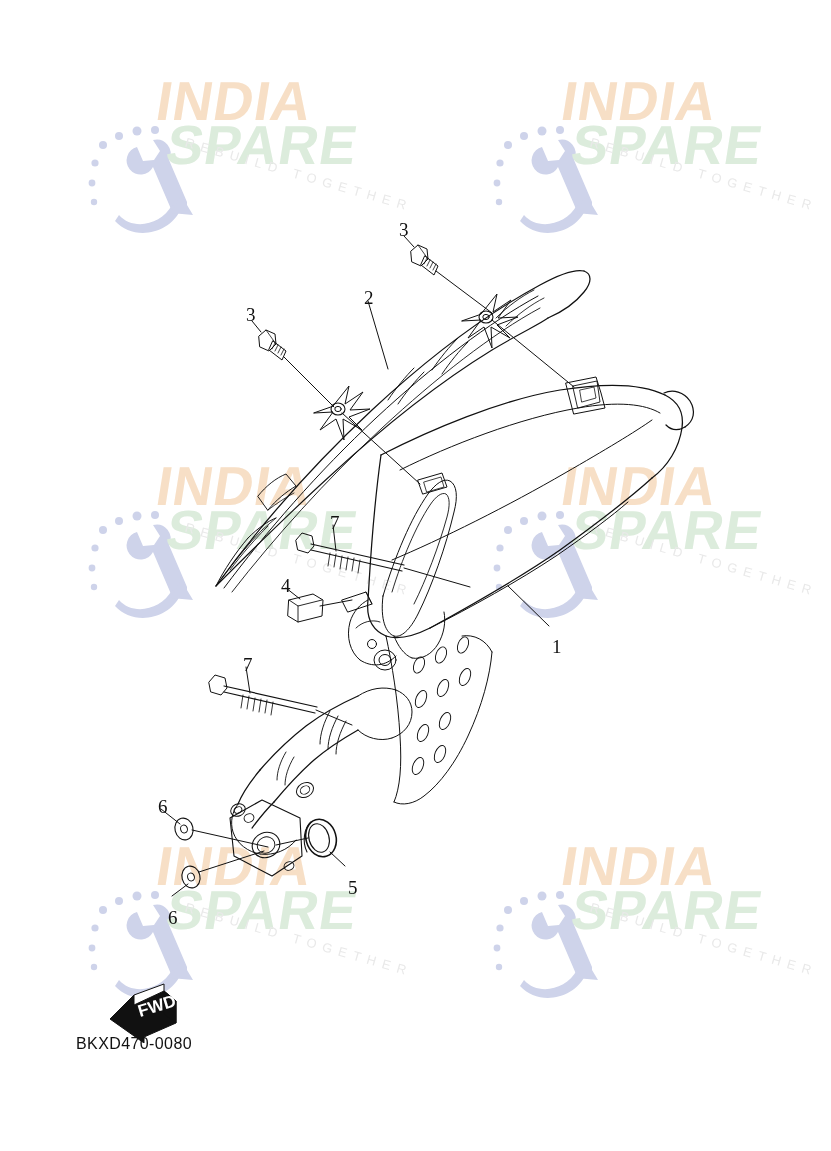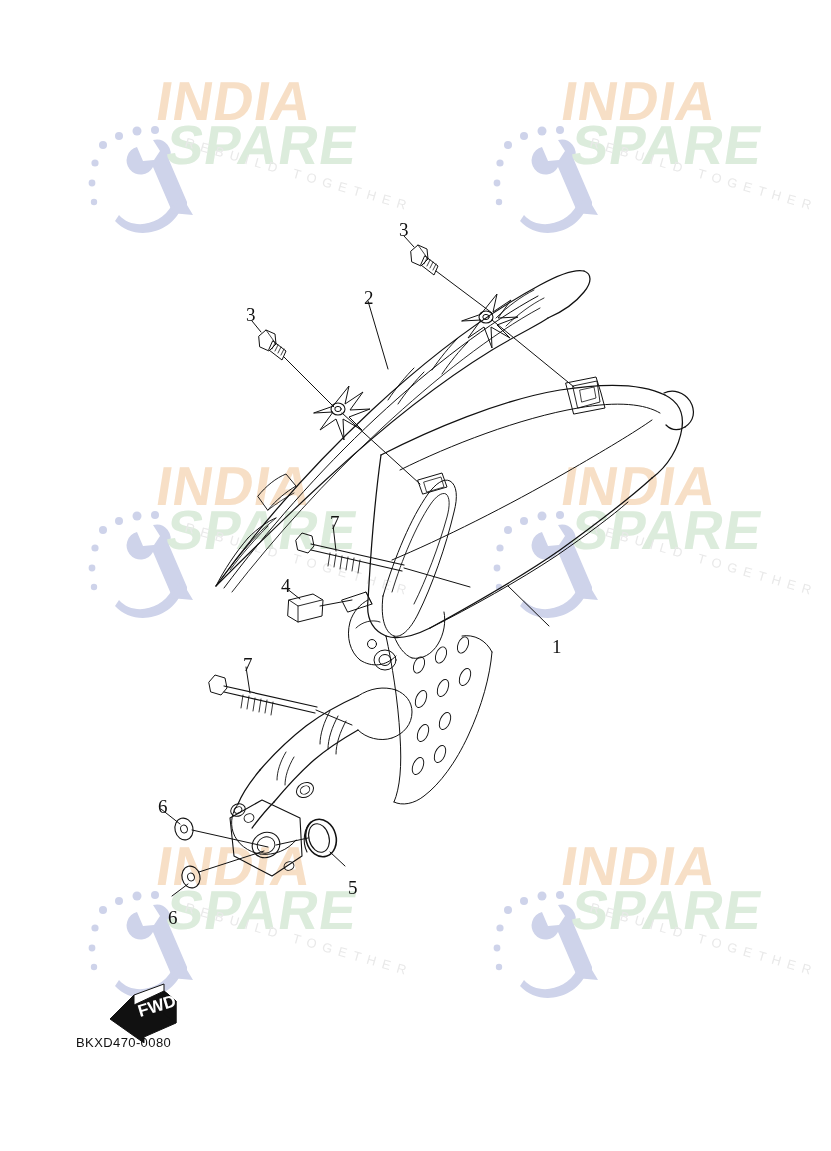--- a/index.html
+++ b/index.html
@@ -32,21 +32,21 @@
 
   
   .callout{
     position:absolute;z-index:5;font-family:"Liberation Serif",serif;
     font-size:19px;color:#111;line-height:1;
   }
 
   
   .diagram-code{
     position:absolute;left:76px;top:1035px;z-index:6;
-    font-family:"Liberation Sans",sans-serif;font-size:13px;
+    font-family:"Liberation Sans",sans-serif;font-size:16px;
     letter-spacing:.4px;color:#111;
   }
   .fwd-wrap{position:absolute;left:104px;top:983px;z-index:6;width:78px;height:60px;}
 </style>
 </head>
 <body>
 
 <div id="stage">
 
   <div class="wm-layer" id="wm-layer">

